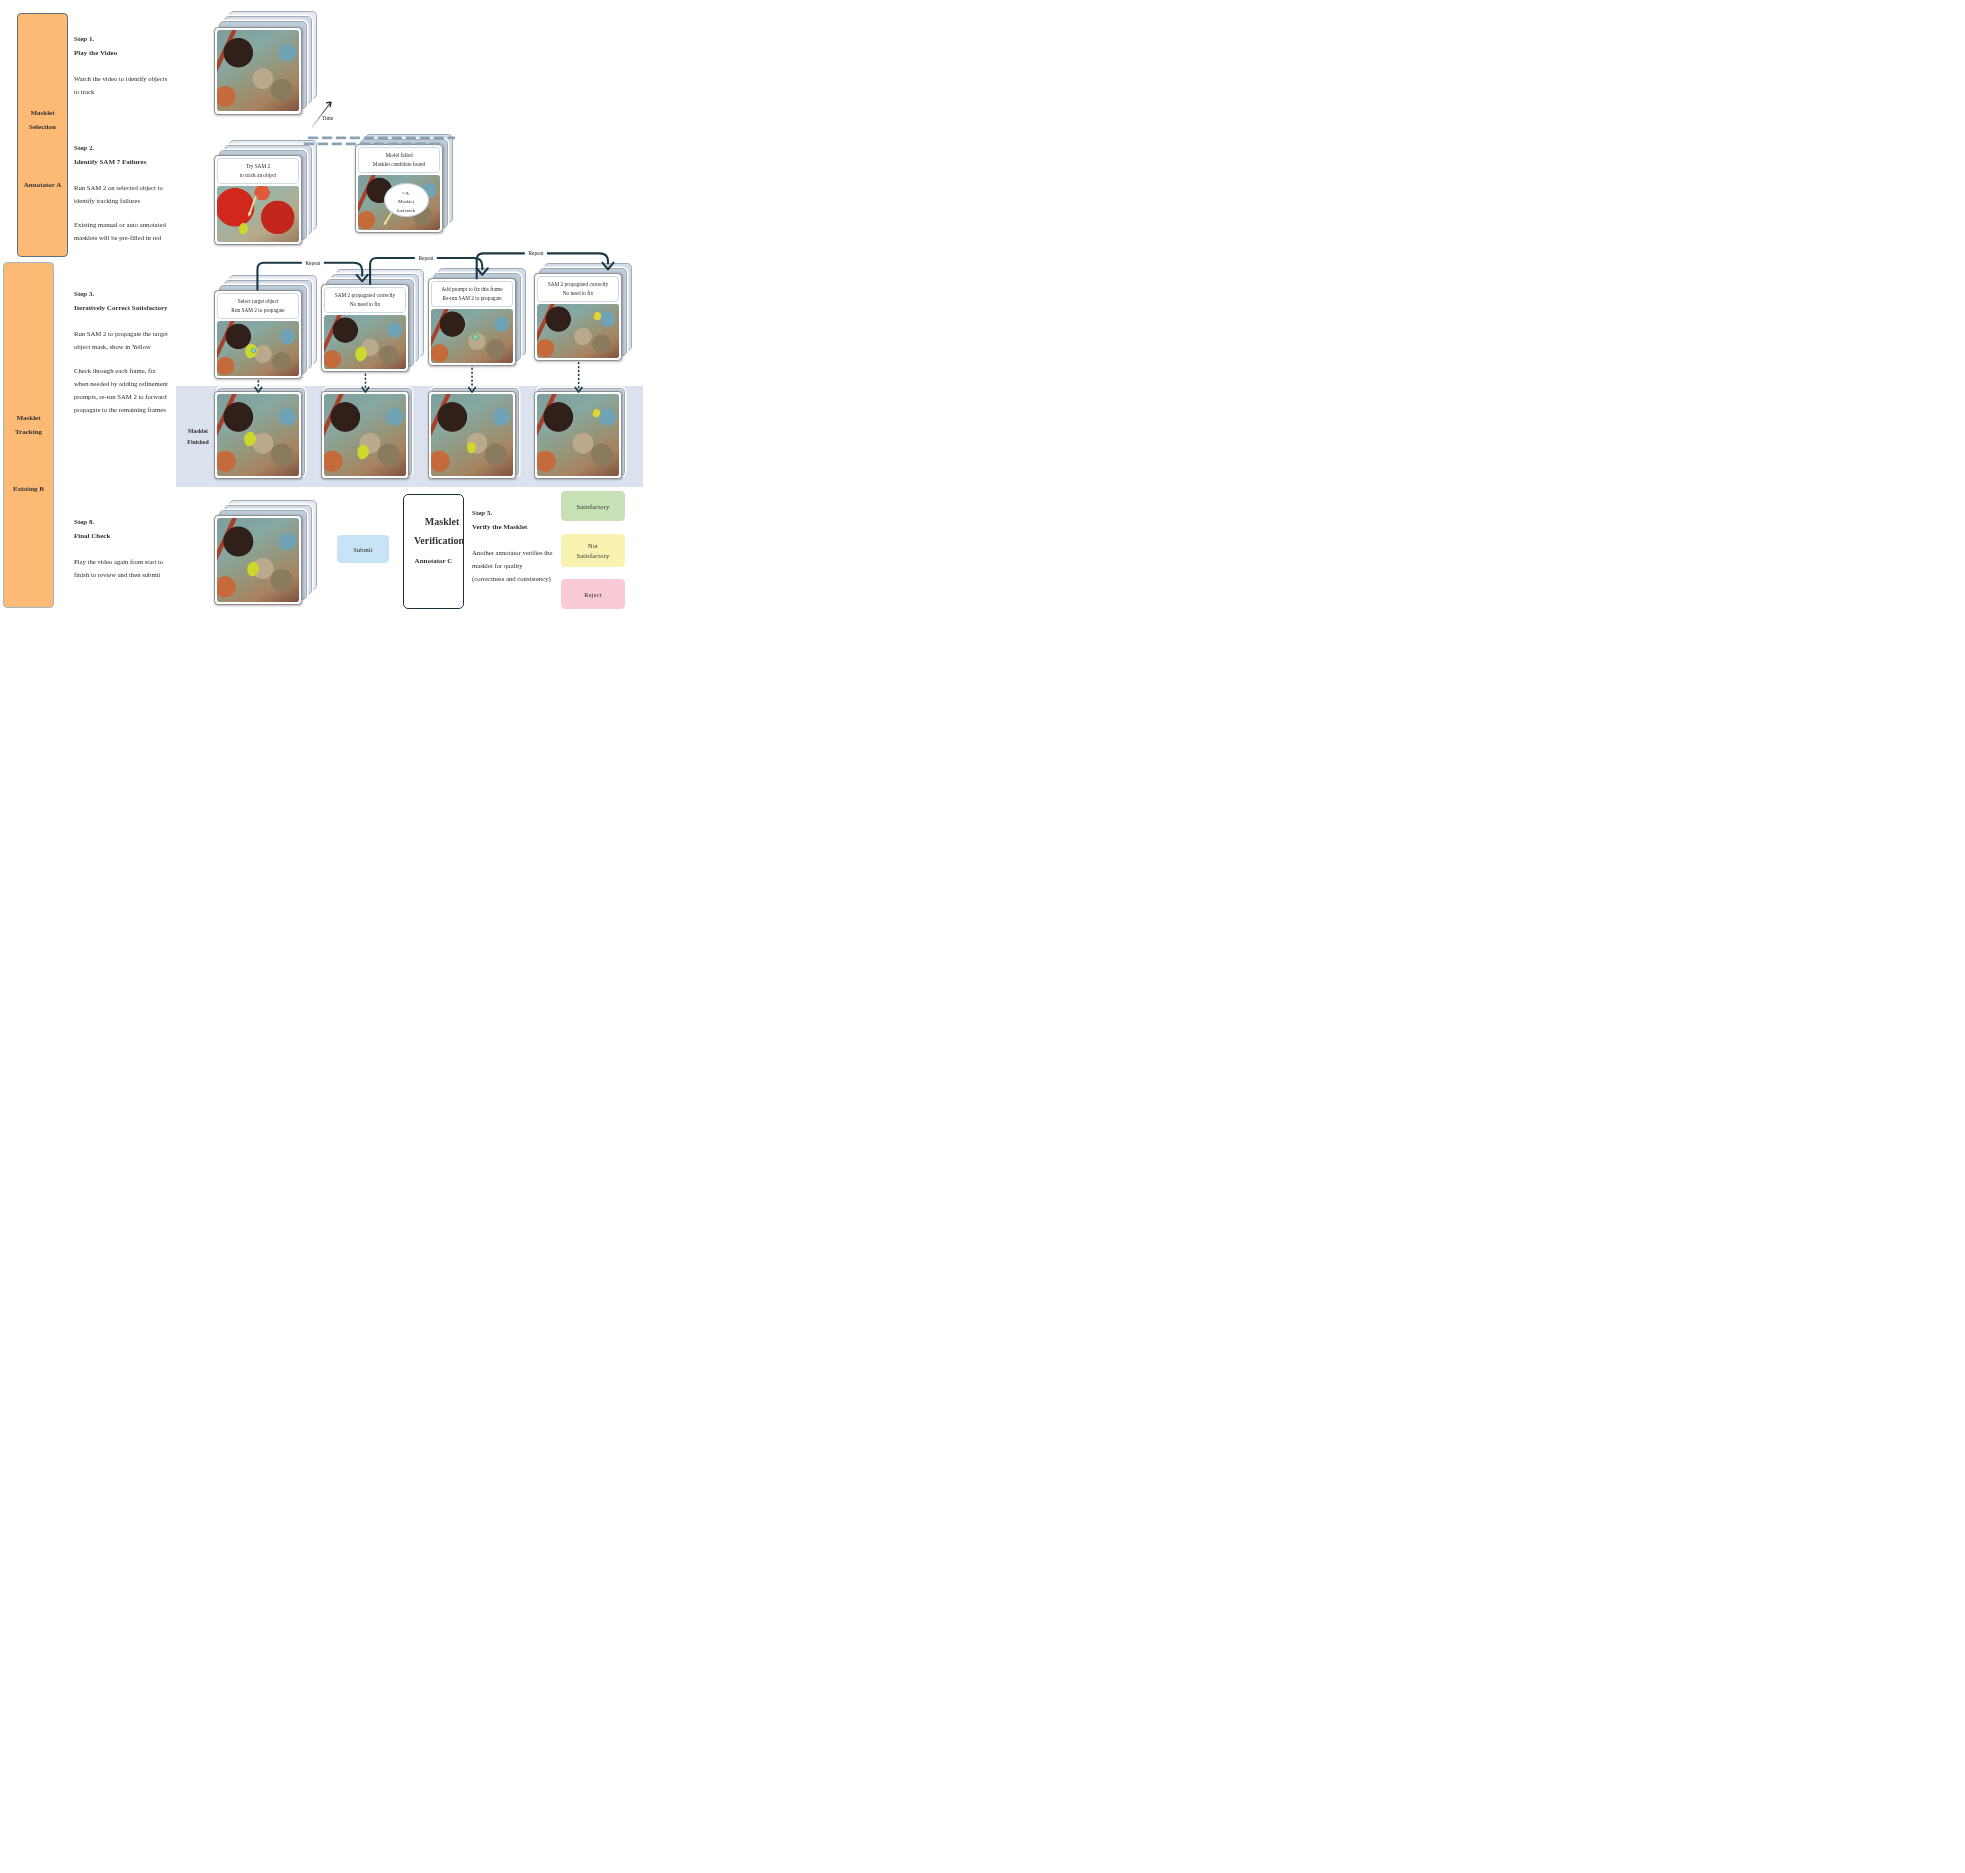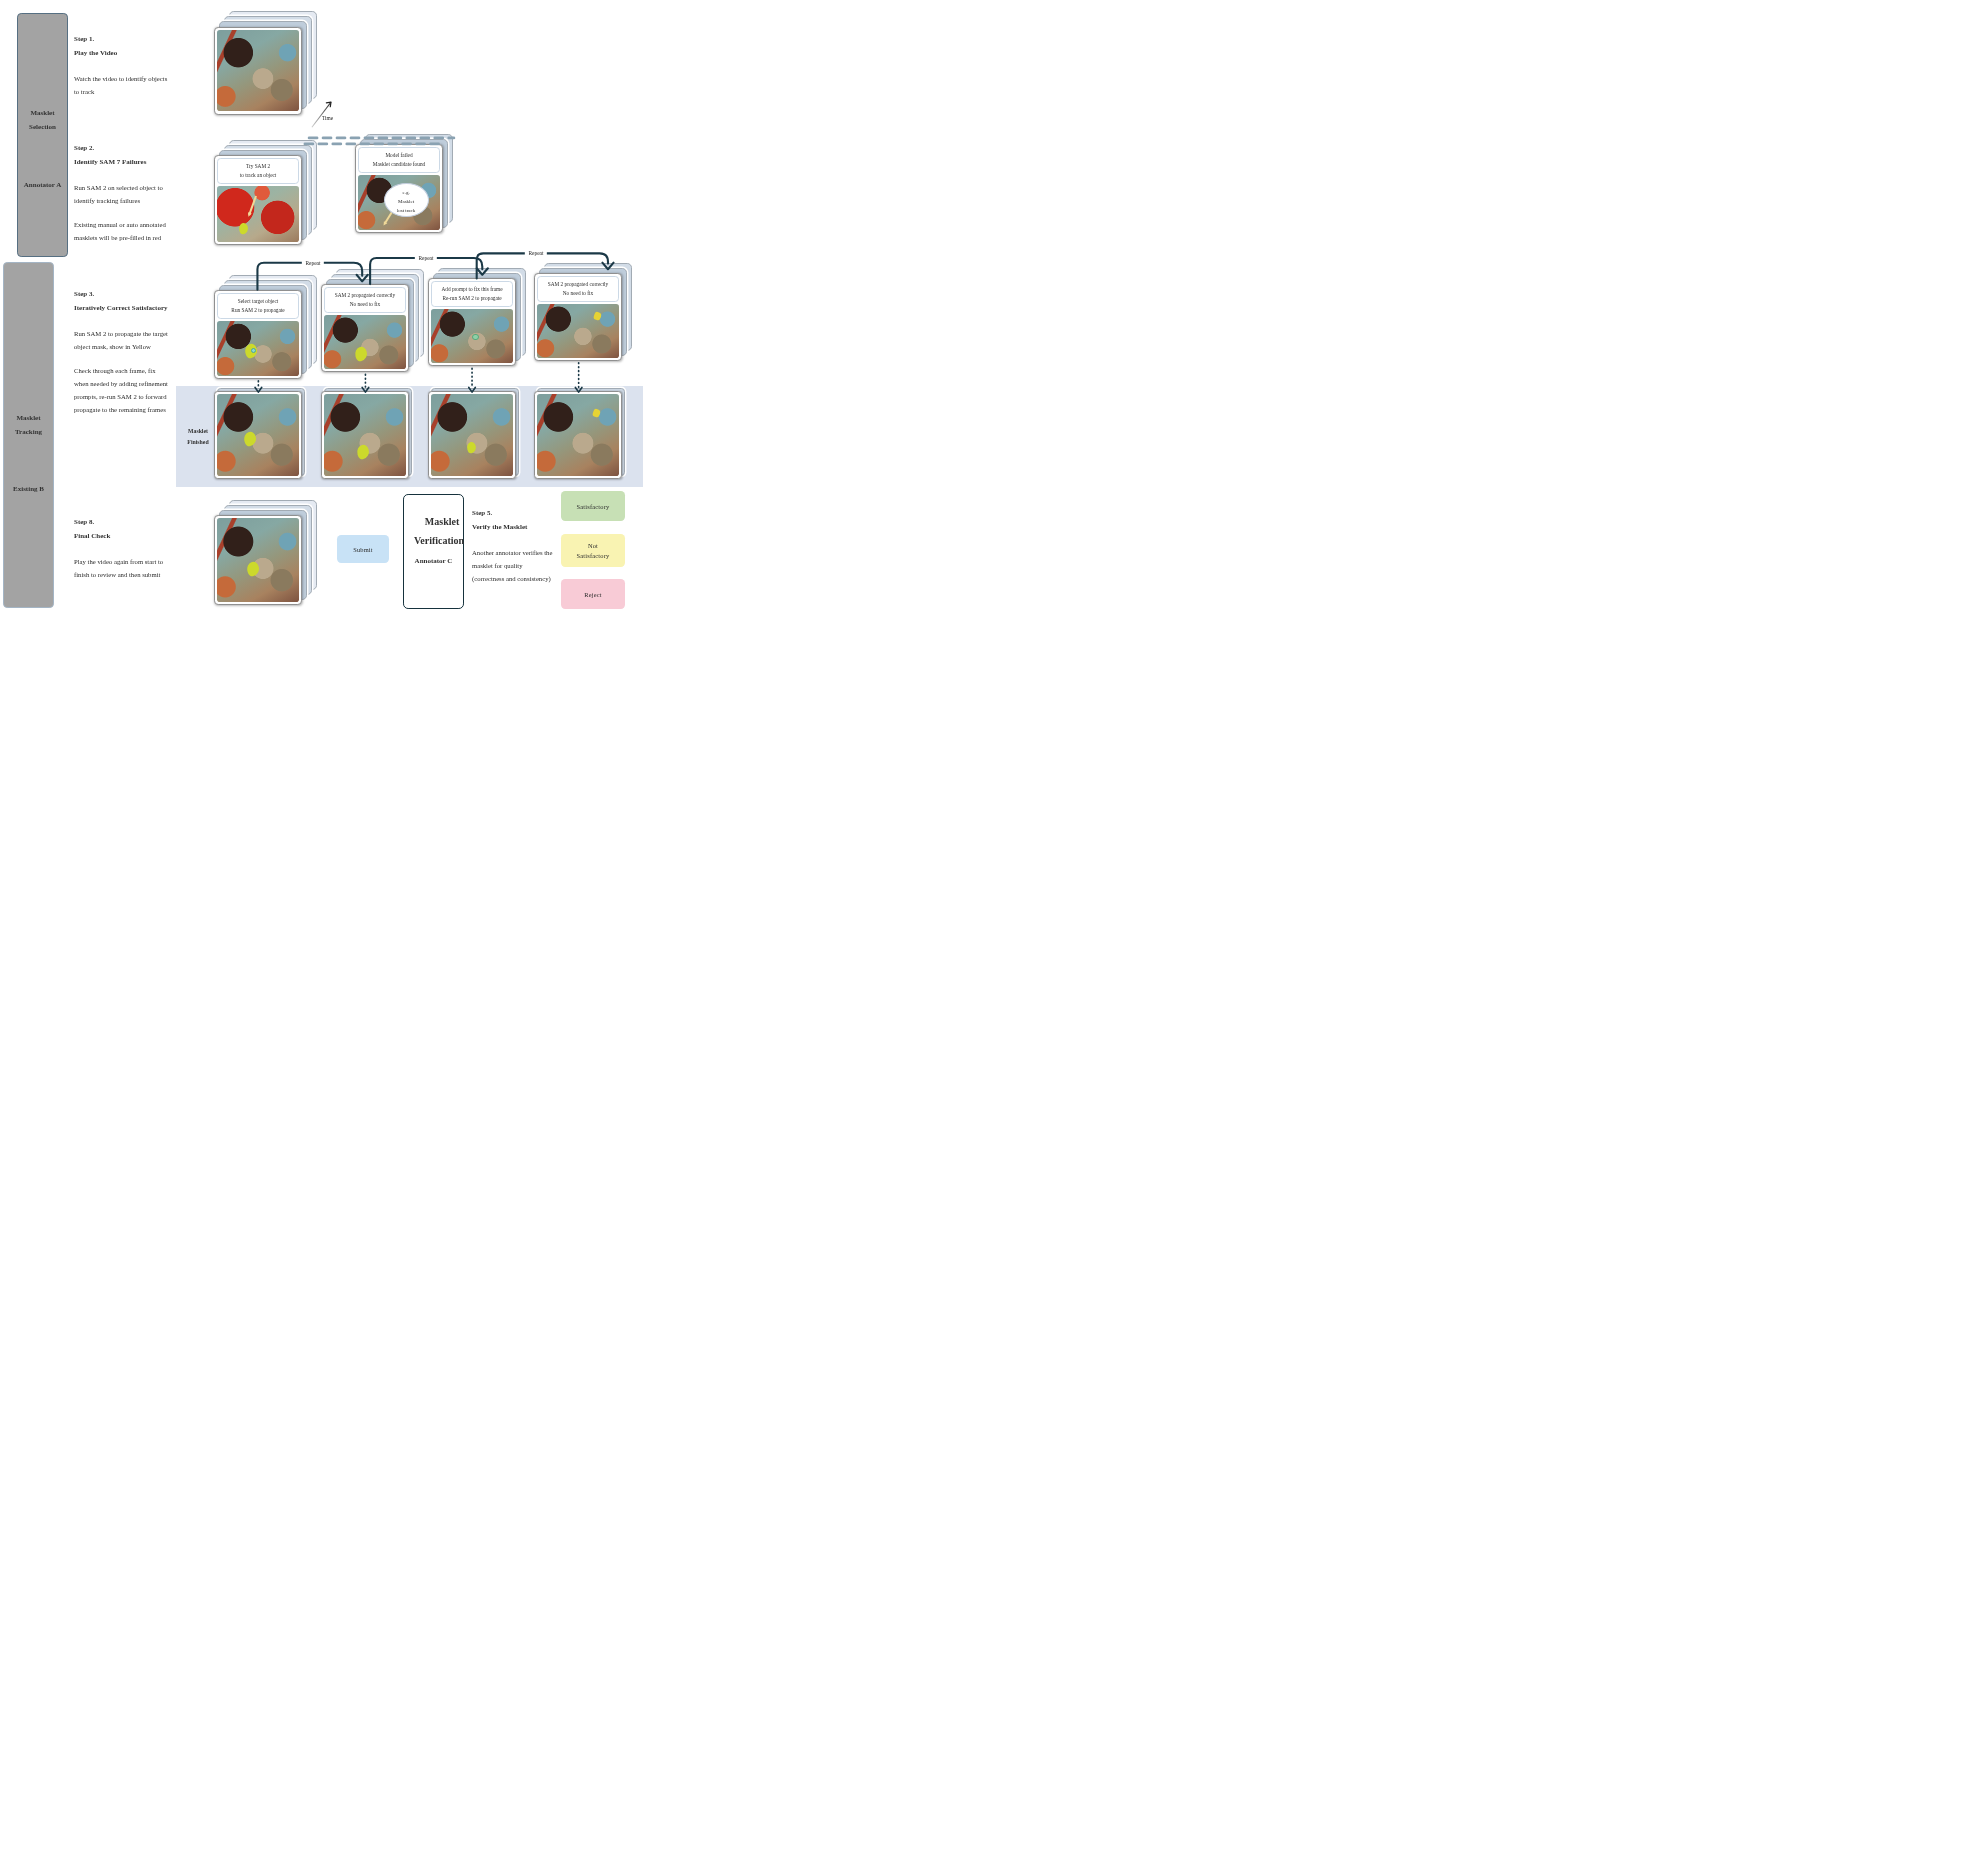--- a/index.html
+++ b/index.html
@@ -1,20 +1,20 @@
 <!DOCTYPE html>
 <html style="font-size:7.4px"><head>
 <meta charset="utf-8">
 <style>
   html,body{margin:0;padding:0;background:#fff}
   .canvas{position:relative;width:655px;height:625px;background:#fff;
     font-family:"Liberation Serif","DejaVu Serif",serif;color:#2e2e2e;overflow:hidden}
 
   
-  .lane{position:absolute;background:#a3a3a3;border-radius:4.2px}
+  .lane{position:absolute;background:#fdba74;border-radius:4.2px}
   #lane1{left:17px;top:12.6px;width:49px;height:242px;border:1.4px solid #566f82}
   #lane2{left:3px;top:262px;width:49px;height:344px;border:1.4px solid #a4b5c5}
   .lane-title,.lane-annot{position:absolute;left:4.7px;right:4.7px;text-align:center;
     font-weight:bold;font-size:7px;line-height:2.05;color:#333}
   #lane1 .lane-title{top:92px}#lane1 .lane-annot{top:164px}
   #lane2 .lane-title{top:148px}#lane2 .lane-annot{top:219px}
 
   
   .step{position:absolute;left:74px;width:97px}
   .step .h{font-weight:bold;font-size:7px;line-height:1.95;color:#333}

